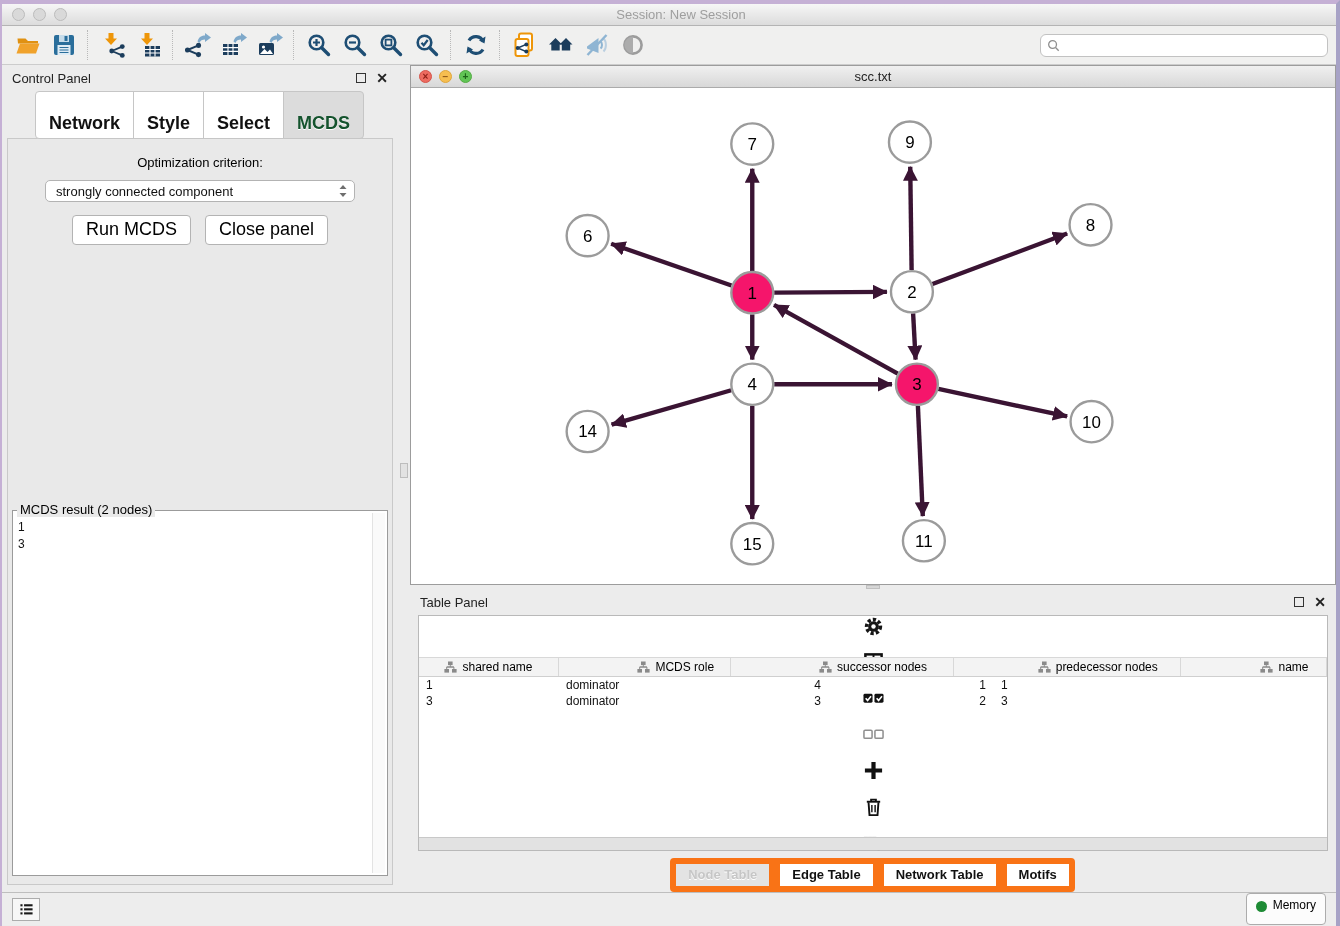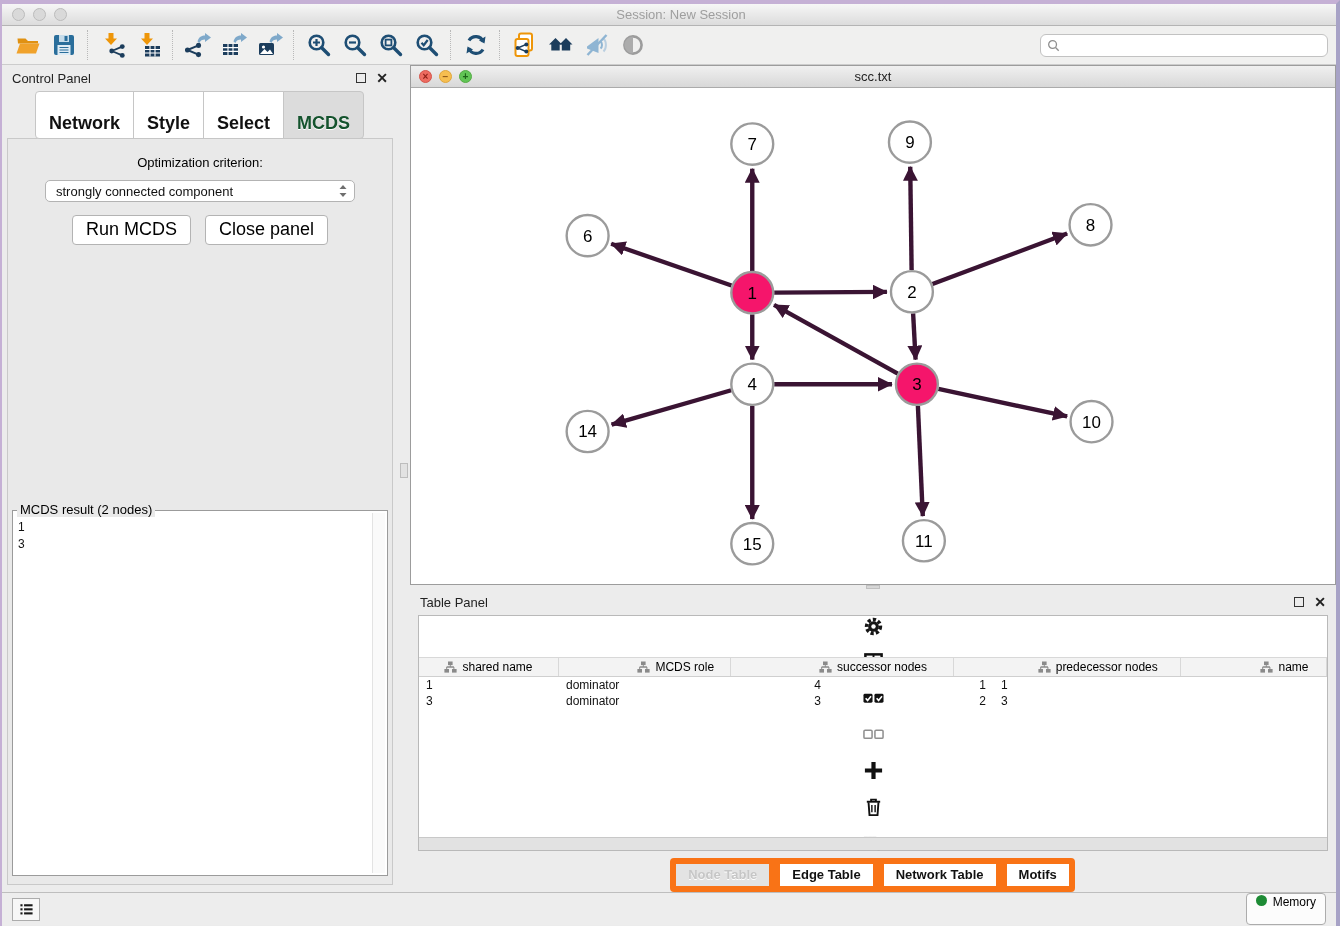--- a/index.html
+++ b/index.html
@@ -84,21 +84,21 @@
   .hscroll{margin-top:auto;height:13px;background:#E2E2E2;border-top:1px solid #C8C8C8;}
   .tp-tabs{display:flex;justify-content:center;margin-top:7px;}
   .tp-tab{padding:3px 12px 4px;background:#FFF;border:6px solid #f97316;font-size:13px;font-weight:bold;margin-left:-1px;}
   .tp-tab:first-child{border-radius:4px 0 0 4px;}
   .tp-tab:last-child{border-radius:0 4px 4px 0;}
   .tp-tab.active{background:#E3E3E3;color:#C6C6C6;text-shadow:0 1px 0 #fff;}
   
   .statusbar{height:33px;background:#EDEDED;border-top:1px solid #BEBEBE;display:flex;align-items:center;padding:0 10px;}
   .sb-btn{width:28px;height:23px;background:#F7F7F7;border:1px solid #ACACAC;display:flex;align-items:center;justify-content:center;}
   .mem-btn{margin-left:auto;height:32px;background:#FCFCFC;border:1px solid #ACACAC;border-radius:4px;
-    display:flex;align-items:flex-start;gap:6px;padding:1px 9px;font-size:12px;color:#000;}
+    display:flex;align-items:flex-end;gap:6px;padding:12px 9px;font-size:12px;color:#000;}
   .mem-dot{width:11px;height:11px;border-radius:50%;background:#1E8B35;}
 </style>
 </head>
 <body>
 
 <div class="app">
 
   <div class="titlebar">
     <div class="lights">
       <span class="light-gray"></span>

